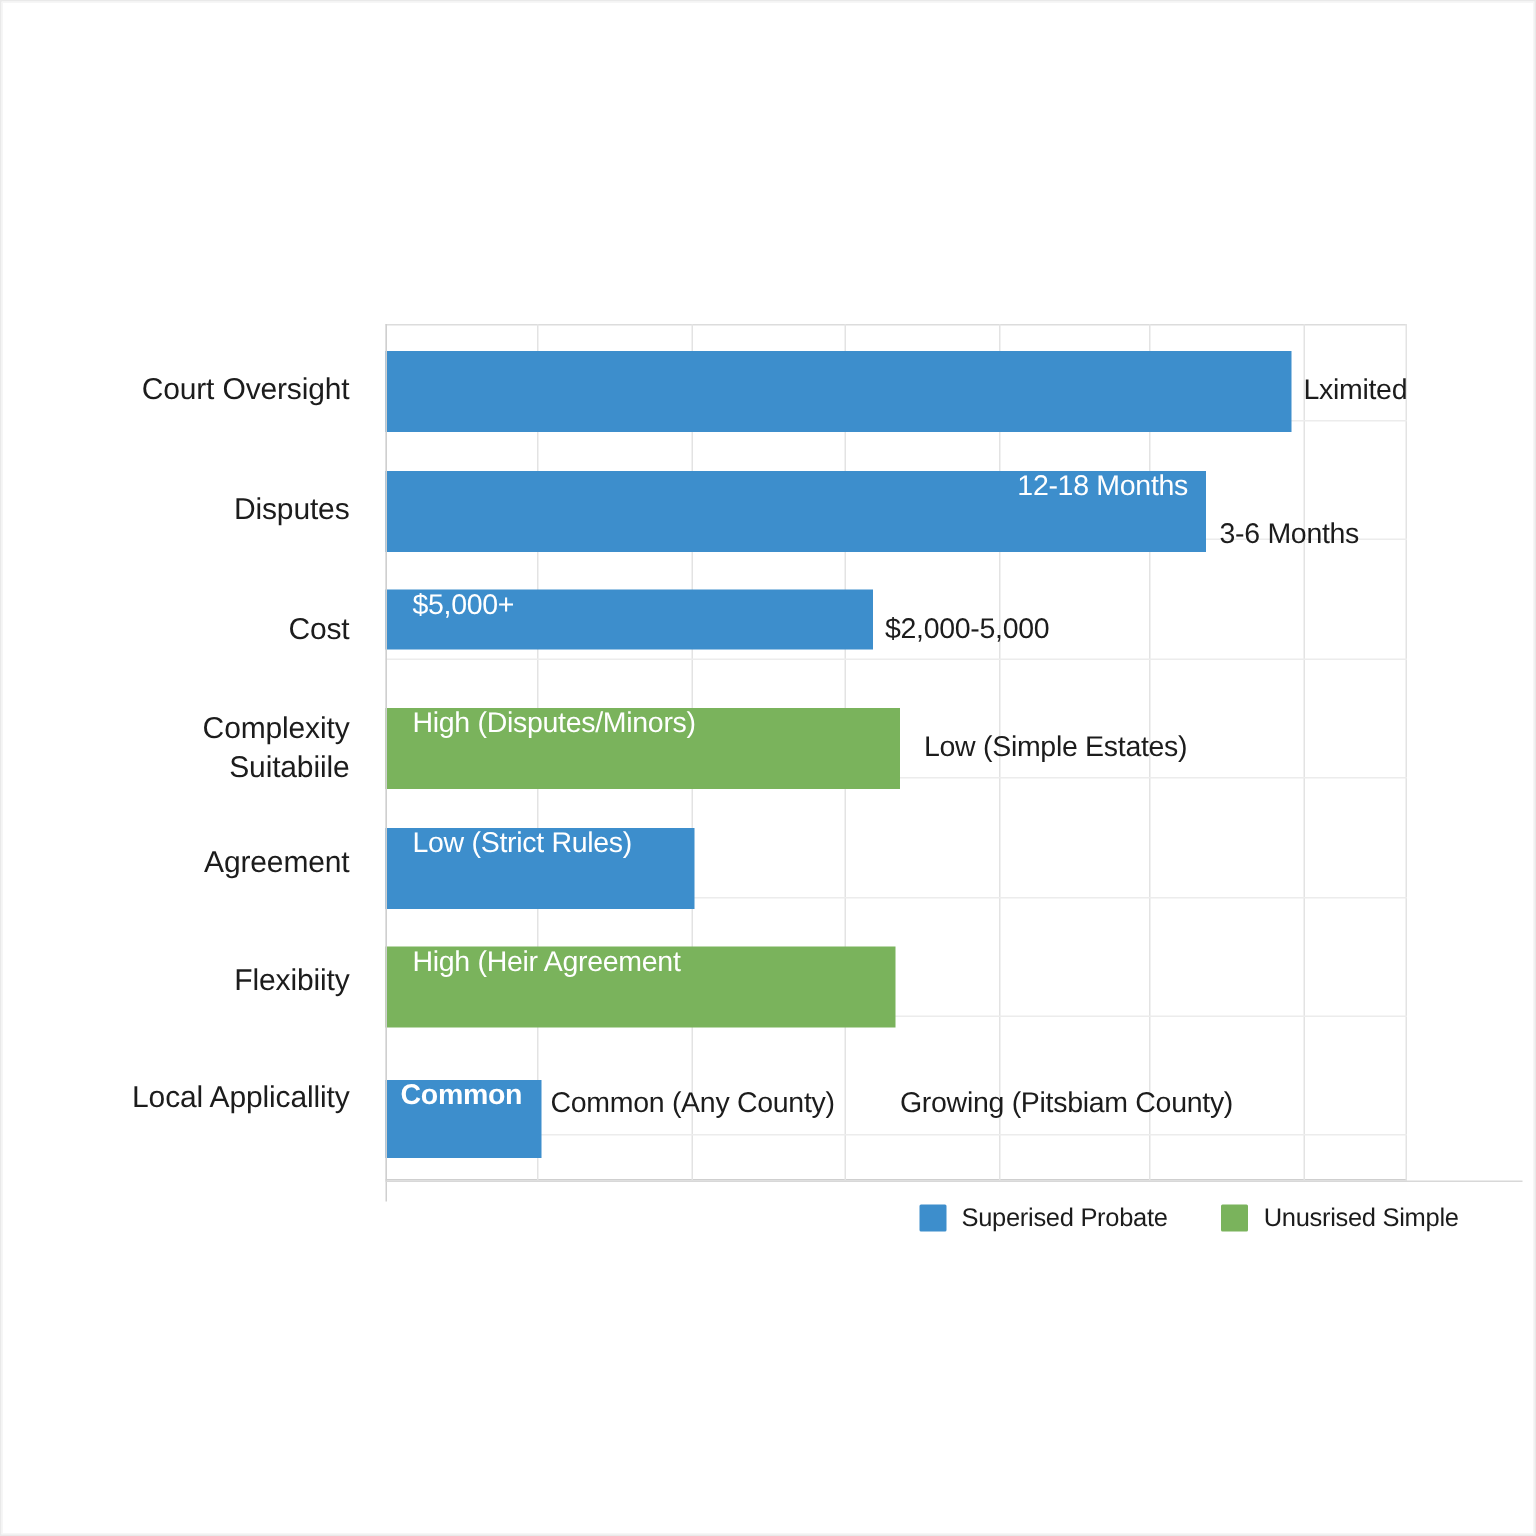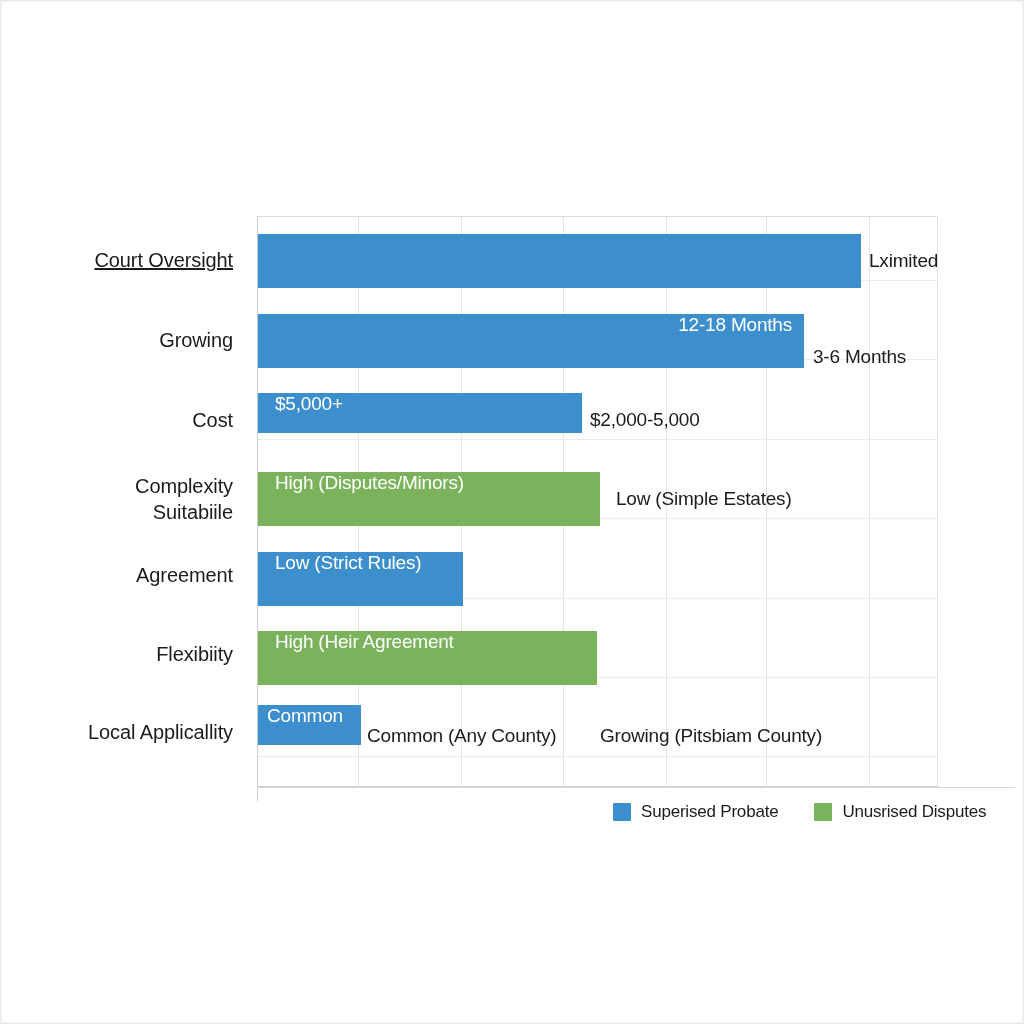--- a/index.html
+++ b/index.html
@@ -189,60 +189,60 @@
     </div>
 
     <div class="bar blue label-left" style="top:336px; width:206px; height:54px;">
       <span class="bar-text">Low (Strict Rules)</span>
     </div>
 
     <div class="bar green label-left" style="top:415px; width:340px; height:54px;">
       <span class="bar-text">High (Heir Agreement</span>
     </div>
 
-    <div class="bar blue label-left" style="top:489px; width:104px; height:40px; padding-left:10px;">
+    <div class="bar blue label-left" style="top:504px; width:104px; height:52px; padding-left:10px;font-weight:bold;">
       <span class="bar-text">Common</span>
     </div>
 
     <div class="outside-text" style="left:612px; top:18px; height:54px;">Lximited</div>
 
     <div class="outside-text" style="left:556px; top:114px; height:54px;text-align:center;">3-6 Months</div>
 
     <div class="outside-text" style="left:333px; top:177px; height:54px;">$2,000-5,000</div>
 
     <div class="outside-text" style="left:110px; top:494px; height:52px;">Common (Any County)</div>
 
     <div class="outside-text" style="left:359px; top:256px; height:54px;">Low (Simple Estates)</div>
 
     <div class="outside-text" style="left:343px; top:494px; height:52px;">Growing (Pitsbiam County)</div>
   </div>
 
   <div id="plot-spine-left"></div>
 
   <div id="axis-bottom-line"></div>
 
-  <div class="cat-label" style="top:246px; right:790px;text-decoration:underline;">Court Oversight</div>
-
-  <div class="cat-label" style="top:326px; right:790px;">Growing</div>
+  <div class="cat-label" style="top:246px; right:790px;">Court Oversight</div>
+
+  <div class="cat-label" style="top:326px; right:790px;">Disputes</div>
 
   <div class="cat-label" style="top:406px; right:790px;">Cost</div>
 
   <div class="cat-label" style="top:472px; right:790px;">Complexity
 Suitabiile</div>
 
   <div class="cat-label" style="top:561px; right:790px;">Agreement</div>
 
   <div class="cat-label" style="top:640px; right:790px;">Flexibiity</div>
 
   <div class="cat-label" style="top:718px; right:790px;">Local Applicallity</div>
 
   <div id="legend">
     <div class="legend-entry">
       <span class="legend-swatch" style="background:#3d8ecc;"></span>
       <span class="legend-label">Superised Probate</span>
     </div>
     <div class="legend-entry">
       <span class="legend-swatch" style="background:#7ab35c;"></span>
-      <span class="legend-label">Unusrised Disputes</span>
+      <span class="legend-label">Unusrised Simple</span>
     </div>
   </div>
 
 </div>
 
 </body></html>

